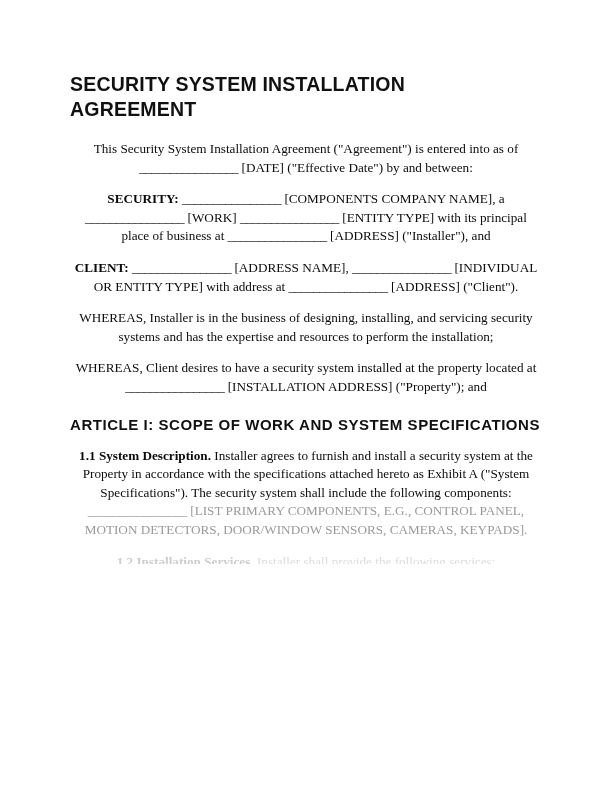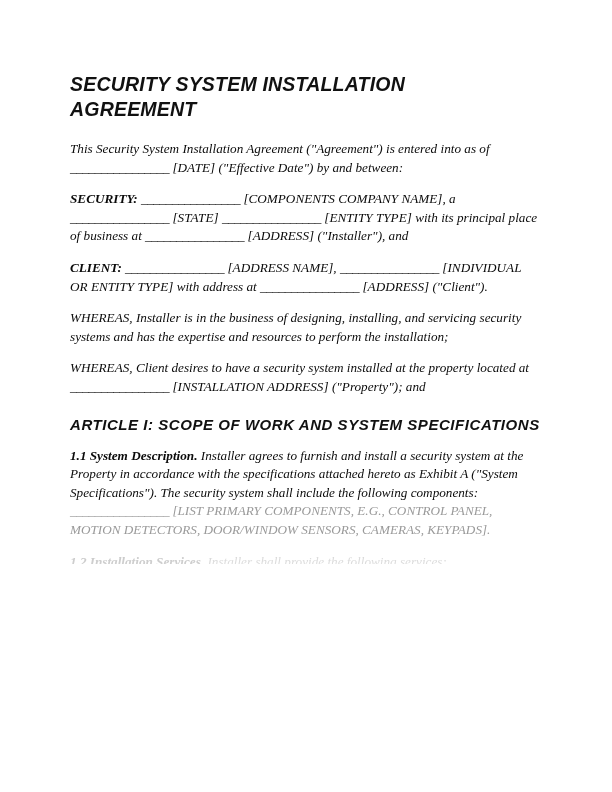--- a/index.html
+++ b/index.html
@@ -8,21 +8,20 @@
     background: #ffffff;
   }
   #page {
     position: relative;
     width: 612px;
     height: 564px;
     background: #ffffff;
     overflow: hidden;
     font-family: "Liberation Serif", "DejaVu Serif", serif;
     color: #000000;
-    font-style: italic;
   }
   #doc-body {
     position: absolute;
     left: 70px;
     top: 72px;
     width: 472px;
   }
 
   
   .doc-title {
@@ -35,21 +34,21 @@
     margin: 0 0 18px 0;
     max-width: 400px;
   }
 
   
   .para {
     font-size: 13.2px;
     line-height: 18.6px;
     margin: 0 0 13px 0;
     color: #0b0b0b;
-    text-align: left;
+    text-align: center;
   }
   .para b, .lead {
     font-weight: bold;
   }
   .blank {
     letter-spacing: -0.4px;
   }
 
   
   .article-heading {
@@ -134,21 +133,21 @@
 
     <h1 class="doc-title">SECURITY SYSTEM INSTALLATION AGREEMENT</h1>
 
     <p class="para">
       <span>This Security System Installation Agreement ("Agreement") is entered into as of</span>
       <span class="blank">________________</span><span> [DATE] ("Effective Date") by and between:</span>
     </p>
 
     <p class="para">
       <b>SECURITY:</b>
-      <span class="blank">________________</span><span> [COMPONENTS COMPANY NAME], a </span><span class="blank">________________</span><span> [STATE] </span><span class="blank">________________</span><span> [ENTITY TYPE] with its principal place of business at </span><span class="blank">________________</span><span> [ADDRESS] ("Installer"), and</span>
+      <span class="blank">________________</span><span> [COMPONENTS COMPANY NAME], a </span><span class="blank">________________</span><span> [WORK] </span><span class="blank">________________</span><span> [ENTITY TYPE] with its principal place of business at </span><span class="blank">________________</span><span> [ADDRESS] ("Installer"), and</span>
     </p>
 
     <p class="para">
       <b>CLIENT:</b>
       <span class="blank">________________</span><span> [ADDRESS NAME], </span><span class="blank">________________</span><span> [INDIVIDUAL OR ENTITY TYPE] with address at </span><span class="blank">________________</span><span> [ADDRESS] ("Client").</span>
     </p>
 
     <p class="para">WHEREAS, Installer is in the business of designing, installing, and servicing security systems and has the expertise and resources to perform the installation;</p>
 
     <p class="para">

